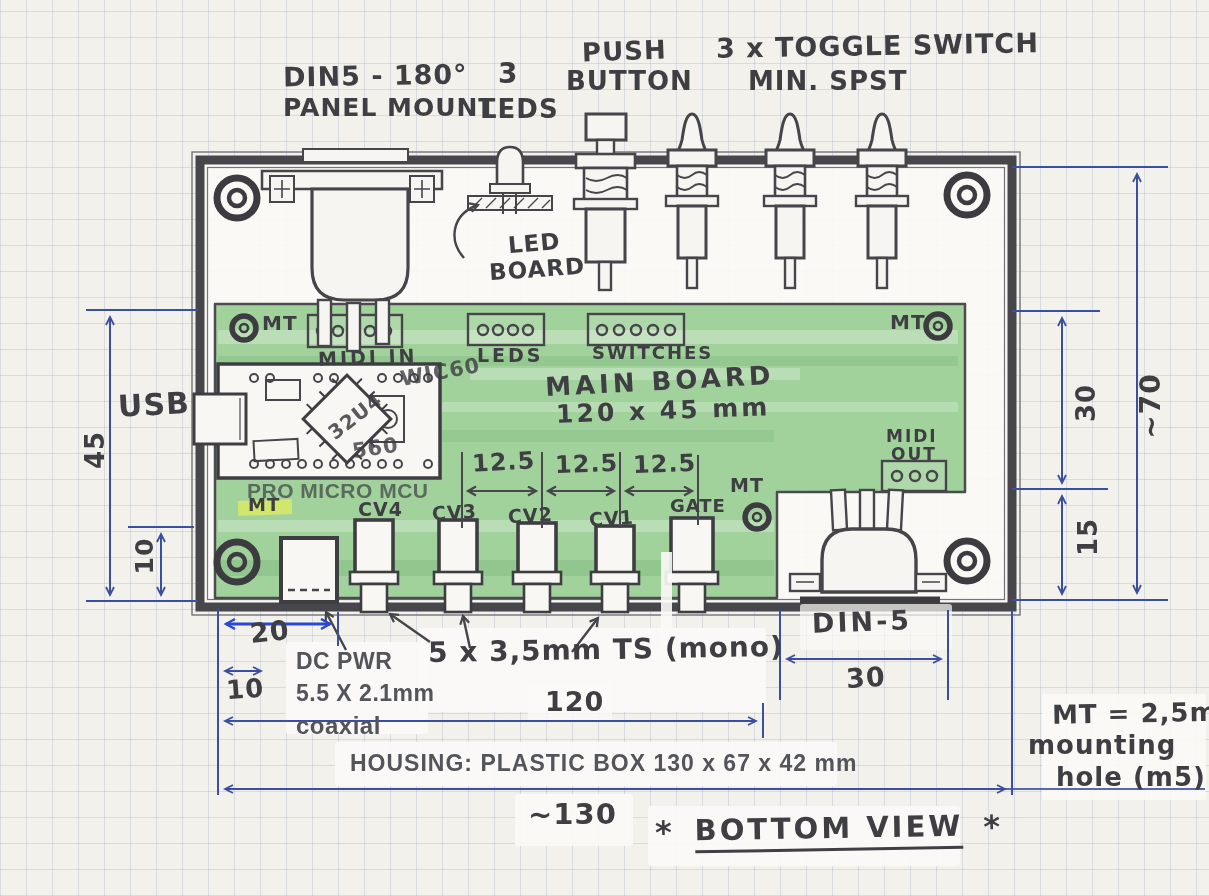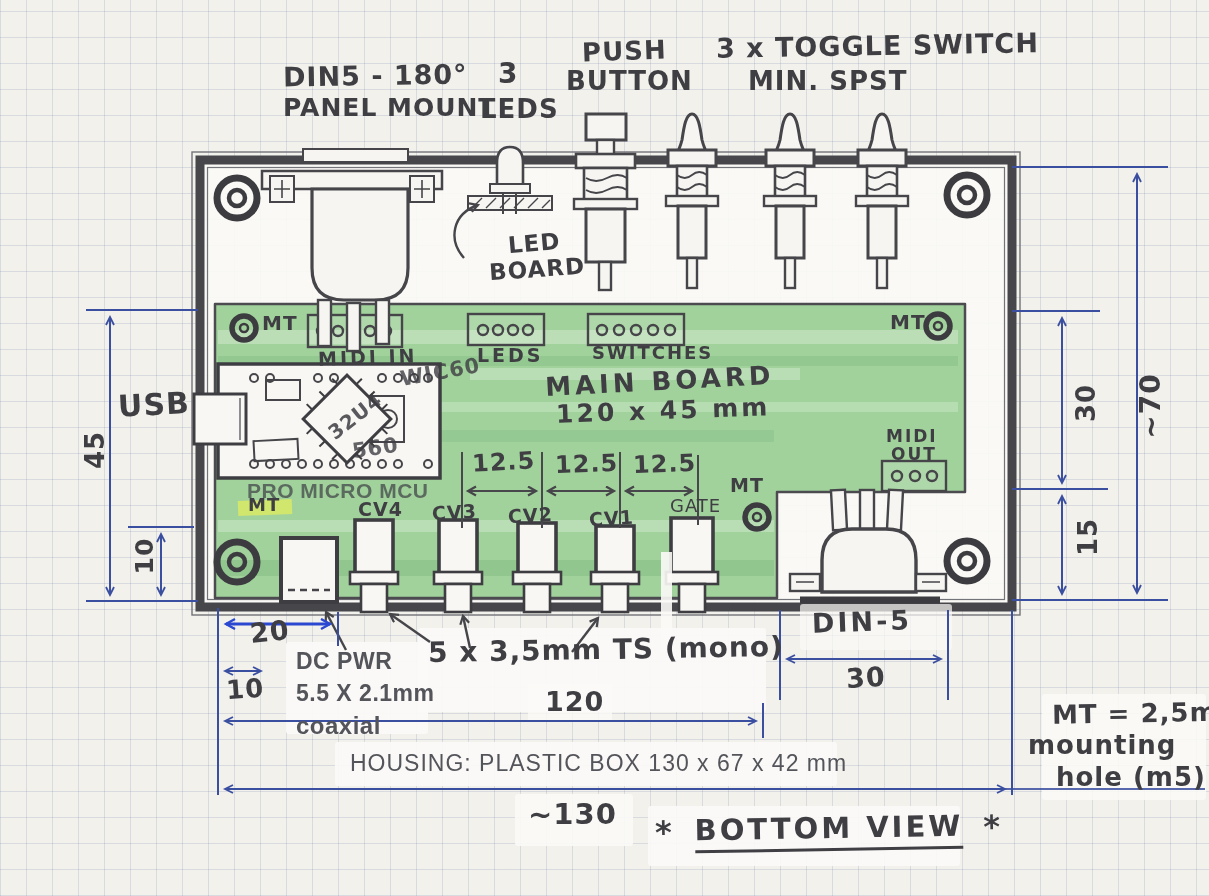--- a/index.html
+++ b/index.html
@@ -326,21 +326,21 @@
 <div class="lb hand" style="left:352px;top:438px;font-size:21px;transform:rotate(-8deg);opacity:.8">560</div>
 <div class="lb digi" style="left:247px;top:480px;font-size:21px;font-weight:700;color:#5b6a5e">PRO MICRO MCU</div>
 
 <div class="lb hand" style="left:886px;top:428px;font-size:17px;letter-spacing:2px">MIDI</div>
 <div class="lb hand" style="left:891px;top:446px;font-size:17px;letter-spacing:2px">OUT</div>
 
 <div class="lb hand" style="left:358px;top:500px;font-size:19px;font-weight:bold">CV4</div>
 <div class="lb hand" style="left:432px;top:503px;font-size:19px;font-weight:bold;transform:rotate(-3deg)">CV3</div>
 <div class="lb hand" style="left:508px;top:506px;font-size:19px;font-weight:bold;transform:rotate(-3deg)">CV2</div>
 <div class="lb hand" style="left:589px;top:509px;font-size:19px;font-weight:bold;transform:rotate(-4deg)">CV1</div>
-<div class="lb hand" style="left:670px;top:497px;font-size:18px;font-weight:normal">GATE</div>
+<div class="lb hand" style="left:670px;top:497px;font-size:18px;font-weight:bold">GATE</div>
 
 <div class="lb hand" style="left:472px;top:450px;font-size:24px;transform:rotate(-3deg)">12.5</div>
 <div class="lb hand" style="left:555px;top:452px;font-size:24px;transform:rotate(-2deg)">12.5</div>
 <div class="lb hand" style="left:633px;top:452px;font-size:24px;transform:rotate(-2deg)">12.5</div>
 
 <div class="lb hand" style="left:118px;top:390px;font-size:30px;transform:rotate(-3deg)">USB</div>
 <div class="lb hand c" style="left:95px;top:450px;font-size:26px">45</div>
 <div class="lb hand c" style="left:144px;top:556px;font-size:25px">10</div>
 <div class="lb hand c" style="left:1086px;top:403px;font-size:26px">30</div>
 <div class="lb hand c" style="left:1088px;top:537px;font-size:26px">15</div>
@@ -352,21 +352,21 @@
 <div class="lb hand" style="left:846px;top:664px;font-size:27px;transform:rotate(-4deg)">30</div>
 <div class="lb hand" style="left:528px;top:800px;font-size:29px">~130</div>
 
 <div class="lb digi" style="left:296px;top:650px;font-size:23px">DC PWR</div>
 <div class="lb digi" style="left:296px;top:682px;font-size:23px">5.5 X 2.1mm</div>
 <div class="lb digi" style="left:296px;top:714px;font-size:24px">coaxial</div>
 
 <div class="lb hand" style="left:428px;top:636px;font-size:28px;transform:rotate(-1deg)">5 x 3,5mm TS (mono)</div>
 <div class="lb hand" style="left:812px;top:608px;font-size:27px;letter-spacing:3px;transform:rotate(-2deg)">DIN-5</div>
 
-<div class="lb digi" style="left:350px;top:752px;font-size:23px;font-weight:400;letter-spacing:1px">HOUSING: PLASTIC BOX 130 x 67 x 42 mm</div>
+<div class="lb digi" style="left:350px;top:752px;font-size:23px;font-weight:700;letter-spacing:1px">HOUSING: PLASTIC BOX 130 x 67 x 42 mm</div>
 
 <div class="lb hand" style="left:1052px;top:700px;font-size:26px;transform:rotate(-1deg)">MT = 2,5mm</div>
 <div class="lb hand" style="left:1028px;top:732px;font-size:26px">mounting</div>
 <div class="lb hand" style="left:1056px;top:764px;font-size:26px">hole (m5)</div>
 
 <div class="lb hand bv" style="left:655px;top:814px;font-size:29px;letter-spacing:3px;transform:rotate(-1deg)">
   <span style="font-size:32px">*</span>
   <span class="u">BOTTOM VIEW</span>
   <span style="font-size:32px">*</span>
 </div>

